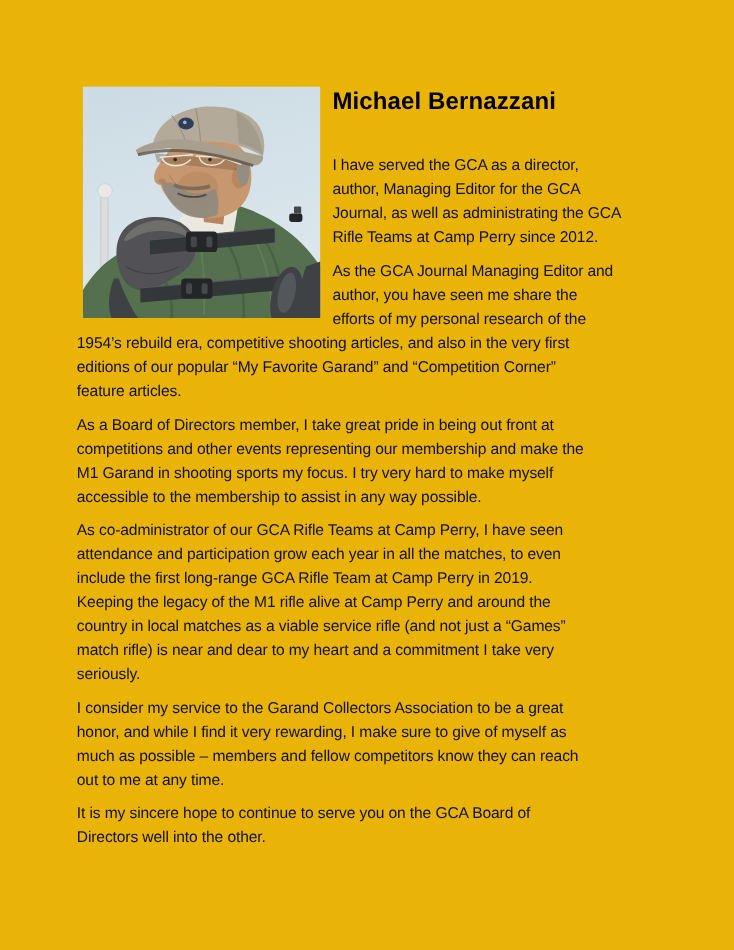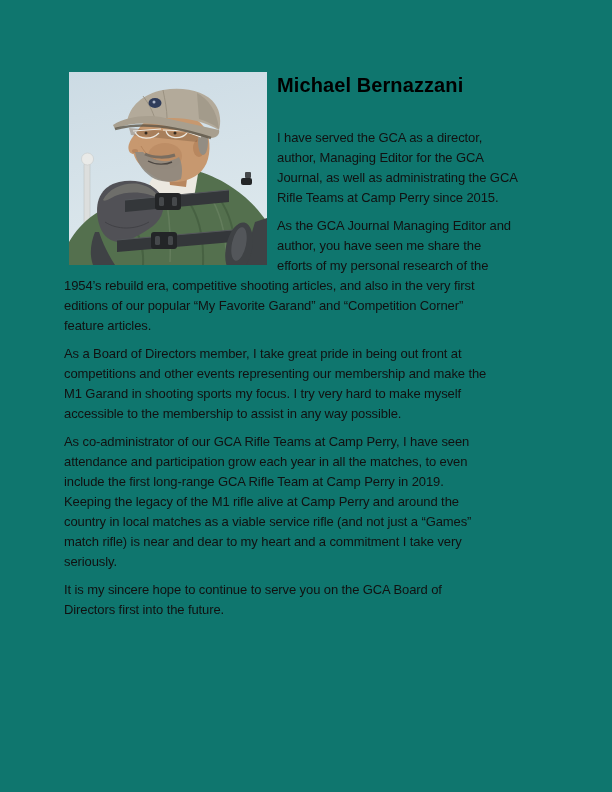--- a/index.html
+++ b/index.html
@@ -5,21 +5,21 @@
 <style>
   html, body {
     margin: 0;
     padding: 0;
     background: #ffffff;
   }
   .page {
     position: relative;
     width: 612px;
     height: 792px;
-    background: #0f766e;
+    background: #eab308;
     overflow: hidden;
     font-family: "Liberation Sans", sans-serif;
     color: #111111;
   }
   .content {
     position: absolute;
     left: 64px;
     top: 72px;
     width: 490px;
   }
@@ -194,35 +194,39 @@
           <rect class="buckle-hi" x="176" y="100" width="6" height="6" rx="1"></rect>
         </g>
       </svg>
     </div>
 
     <h1 class="doc-heading">Michael Bernazzani</h1>
 
     <p class="doc-para">I have served the GCA as a director,
 author, Managing Editor for the GCA
 Journal, as well as administrating the GCA
-Rifle Teams at Camp Perry since 2015.</p>
+Rifle Teams at Camp Perry since 2012.</p>
     <p class="doc-para">As the GCA Journal Managing Editor and
 author, you have seen me share the
 efforts of my personal research of the
 1954’s rebuild era, competitive shooting articles, and also in the very first
 editions of our popular “My Favorite Garand” and “Competition Corner”
 feature articles.</p>
     <p class="doc-para">As a Board of Directors member, I take great pride in being out front at
 competitions and other events representing our membership and make the
 M1 Garand in shooting sports my focus. I try very hard to make myself
 accessible to the membership to assist in any way possible.</p>
     <p class="doc-para">As co-administrator of our GCA Rifle Teams at Camp Perry, I have seen
 attendance and participation grow each year in all the matches, to even
 include the first long-range GCA Rifle Team at Camp Perry in 2019.
 Keeping the legacy of the M1 rifle alive at Camp Perry and around the
 country in local matches as a viable service rifle (and not just a “Games”
 match rifle) is near and dear to my heart and a commitment I take very
 seriously.</p>
+    <p class="doc-para">I consider my service to the Garand Collectors Association to be a great
+honor, and while I find it very rewarding, I make sure to give of myself as
+much as possible – members and fellow competitors know they can reach
+out to me at any time.</p>
     <p class="doc-para">It is my sincere hope to continue to serve you on the GCA Board of
-Directors first into the future.</p>
+Directors well into the other.</p>
 
   </div>
 </div>
 
 </body></html>

